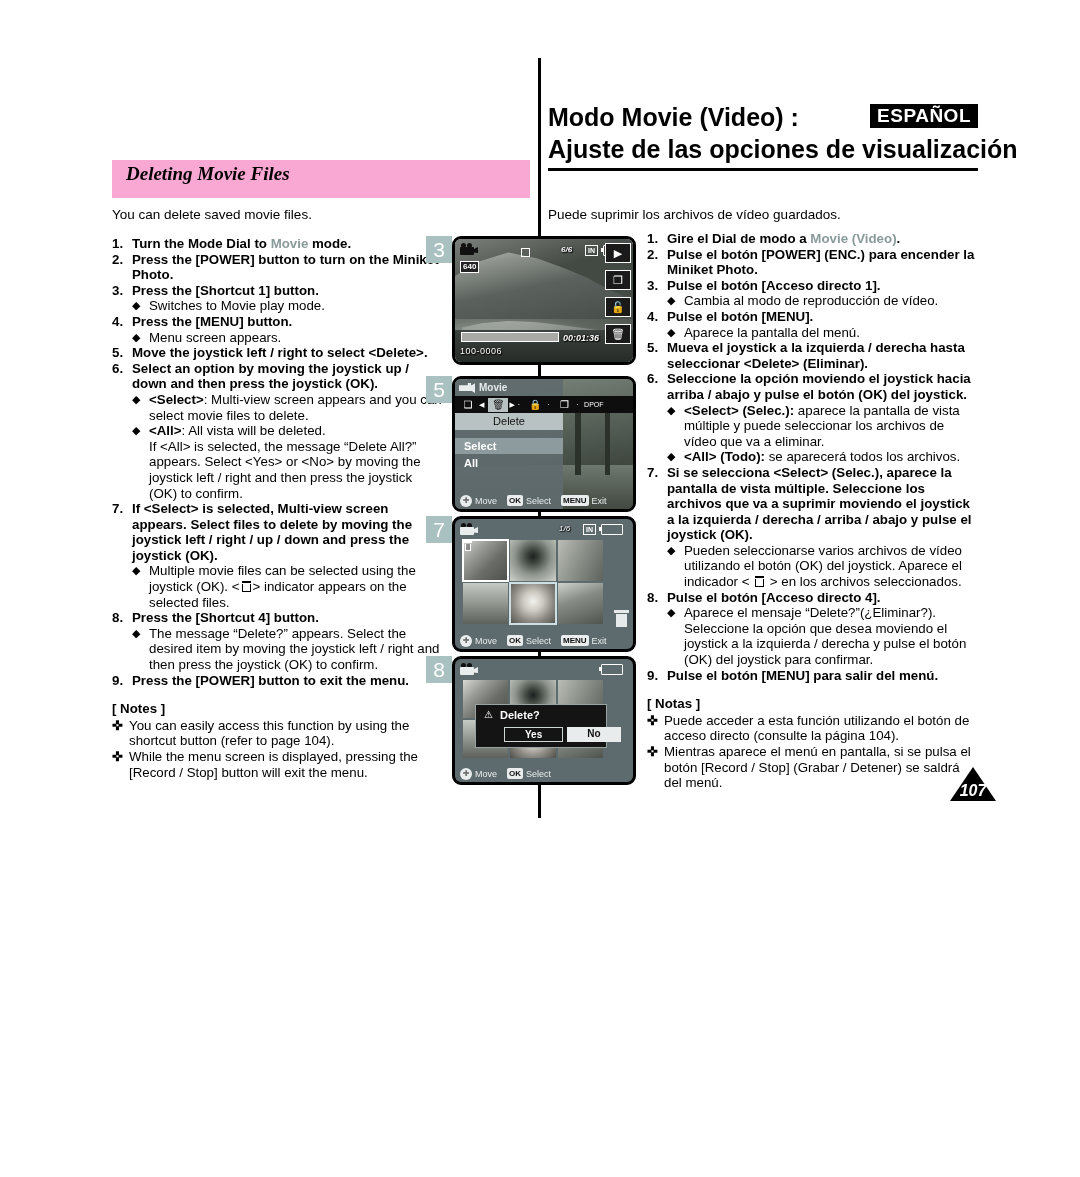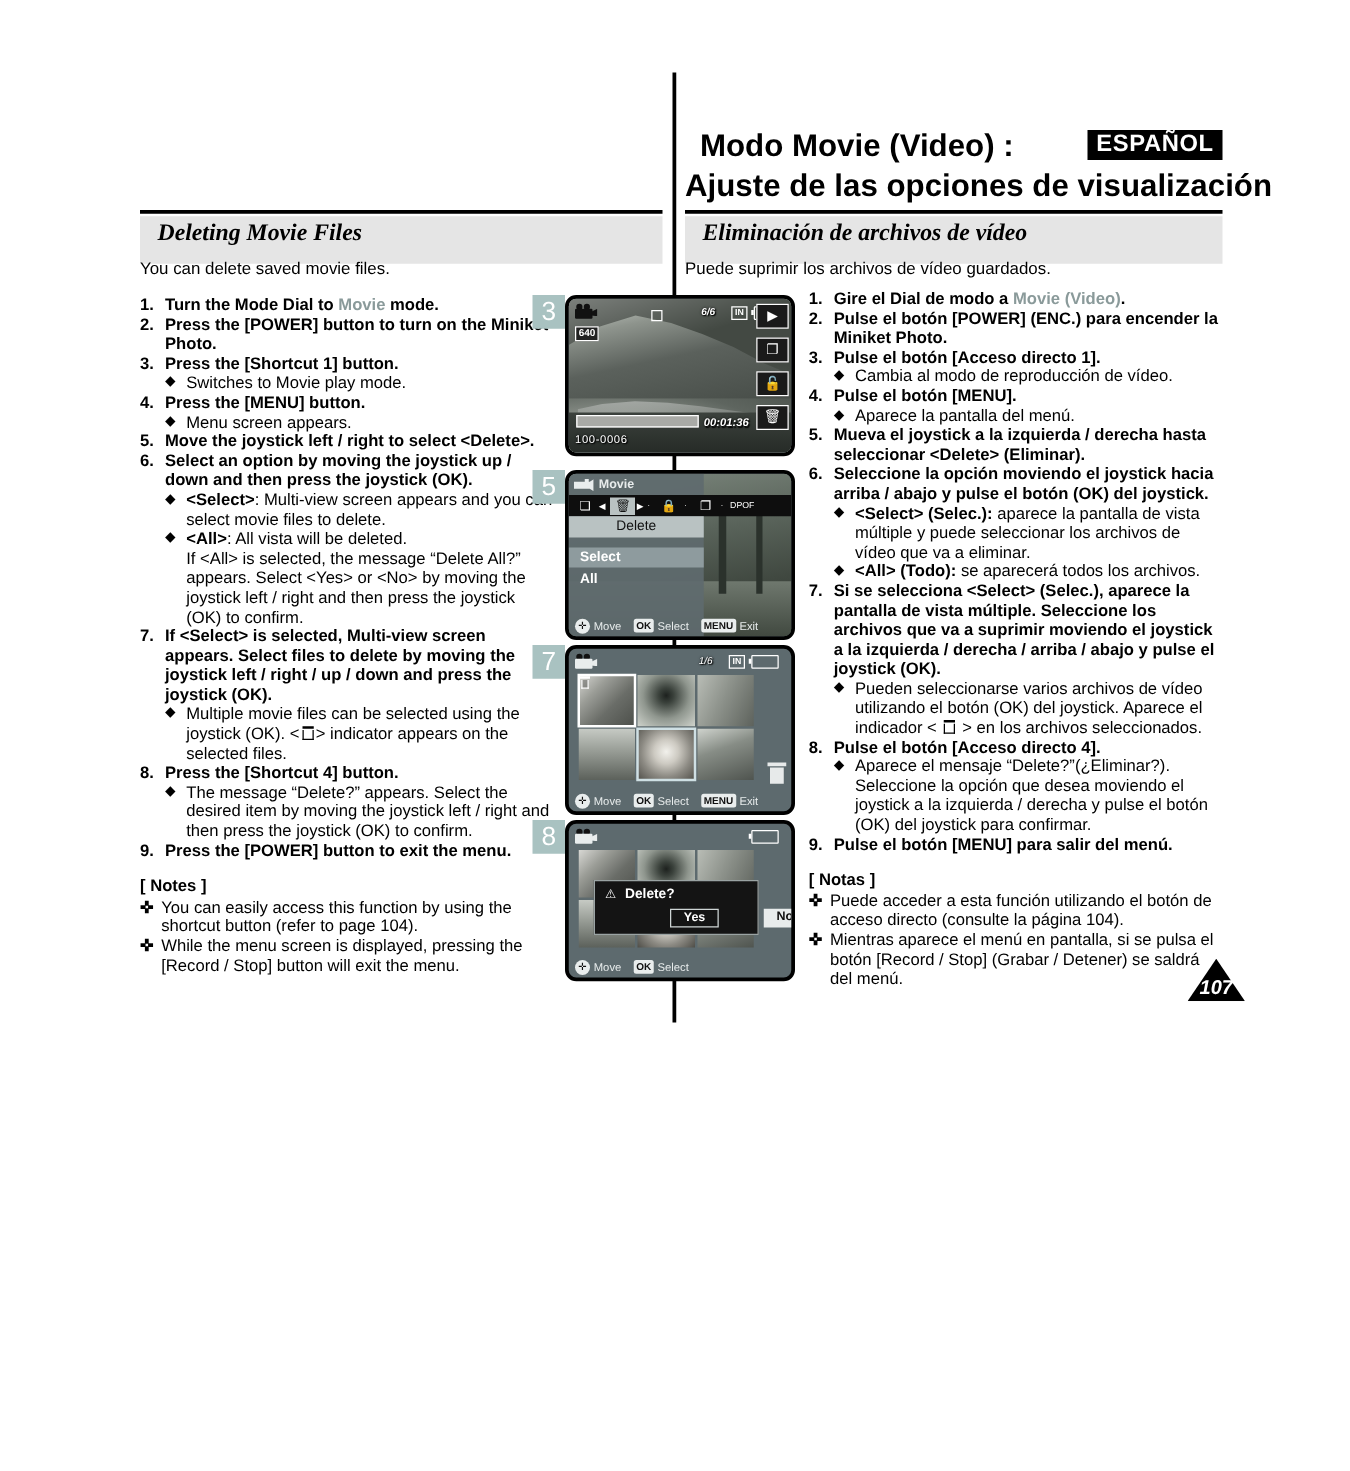--- a/index.html
+++ b/index.html
@@ -13,28 +13,28 @@
   
   .hdr{position:absolute;top:104px;}
   .hdr-en{left:112px;width:420px;}
   .hdr-es{left:548px;width:430px;}
   .langtag{display:inline-block;background:#000;color:#fff;font-weight:bold;
            font-size:19px;letter-spacing:.5px;padding:2px 7px 3px 7px;line-height:1;
            vertical-align:5px;}
   .hdr-title1{font-size:25px;font-weight:bold;line-height:1.06;white-space:nowrap;}
   .hdr-title2{font-size:25px;font-weight:bold;line-height:1.06;margin-top:5px;white-space:nowrap;}
   .hdr-en .hdr-title1 span.t{display:inline-block;margin-left:10px;}
-  .hdr-es .hdr-title1 span.t{display:inline-block;margin-left:12px;}
+  .hdr-es .hdr-title1 span.t{display:inline-block;}
   .hdr-es .langtag{float:right;}
   .rule{position:absolute;height:3px;background:#000;}
   .rule-en{left:112px;top:168px;width:418px;}
   .rule-es{left:548px;top:168px;width:430px;}
 
   
-  .band{position:absolute;top:173px;height:38px;background:#e5e5e5;}
+  .band{position:absolute;top:160px;height:38px;background:#f9a8d4;}
   .band-en{left:112px;width:418px;}
   .band-es{left:548px;width:430px;}
   .band-txt{font-family:"Liberation Serif",serif;font-style:italic;font-weight:bold;
             font-size:19px;padding:2px 0 0 14px;line-height:24px;}
 
   
   .intro{position:absolute;top:207px;font-size:13.5px;}
   .intro-en{left:112px;}
   .intro-es{left:548px;}
 
@@ -163,21 +163,21 @@
   .im-dog{background:radial-gradient(circle at 50% 45%,#f2f1ec 0%,#cdcac2 30%,#8c8a83 62%,#4e4d47 100%);}
   .im-coast{background:linear-gradient(160deg,#cfd3cd,#878d86 40%,#4f544f 100%);}
 
   
   #shot4{left:452px;top:656px;width:178px;height:123px;background:#5d6a6e;}
   .dlg{position:absolute;left:20px;top:45px;width:130px;height:42px;background:#141414;
      border:1px solid #9aa3a3;}
   .dlg .q{color:#fff;font-size:11px;font-weight:bold;padding:4px 0 0 8px;}
   .dlg .wr{position:absolute;left:8px;top:4px;color:#fff;font-size:10px;}
   .dlg .btns{position:absolute;left:28px;bottom:5px;display:flex;}
-  .dlg .bt{font-size:10px;font-weight:bold;padding:1px 10px;margin-right:4px;margin-left:32px;}
+  .dlg .bt{font-size:10px;font-weight:bold;padding:1px 20px;margin-right:4px;}
   .dlg .bt.on{background:#141414;color:#fff;border:1px solid #cfd6d6;}
   .dlg .bt.off{background:#e8ecec;color:#111;}
 </style>
 </head>
 <body>
 
 <div class="page">
 
   <div class="divider"></div>
 
@@ -187,23 +187,20 @@
       <span class="langtag">ESPAÑOL</span><span class="t">Modo Movie (Video) :</span>
     </div>
     <div class="hdr-title2">Ajuste de las opciones de visualización</div>
   </div>
 
   <div class="rule rule-en"></div>
   <div class="rule rule-es"></div>
 
   <div class="band band-en">
     <div class="band-txt">Deleting Movie Files</div>
-  </div>
-  <div class="band band-es">
-    <div class="band-txt">Eliminación de archivos de vídeo</div>
   </div>
 
   <div class="intro intro-en">You can delete saved movie files.</div>
   <div class="intro intro-es">Puede suprimir los archivos de vídeo guardados.</div>
 
   <div class="col col-en">
 
     <div class="li">
       <div class="num">1.</div>
       <div class="txt b"><span>Turn the Mode Dial to </span><span class="gray">Movie</span><span> mode.</span></div>

